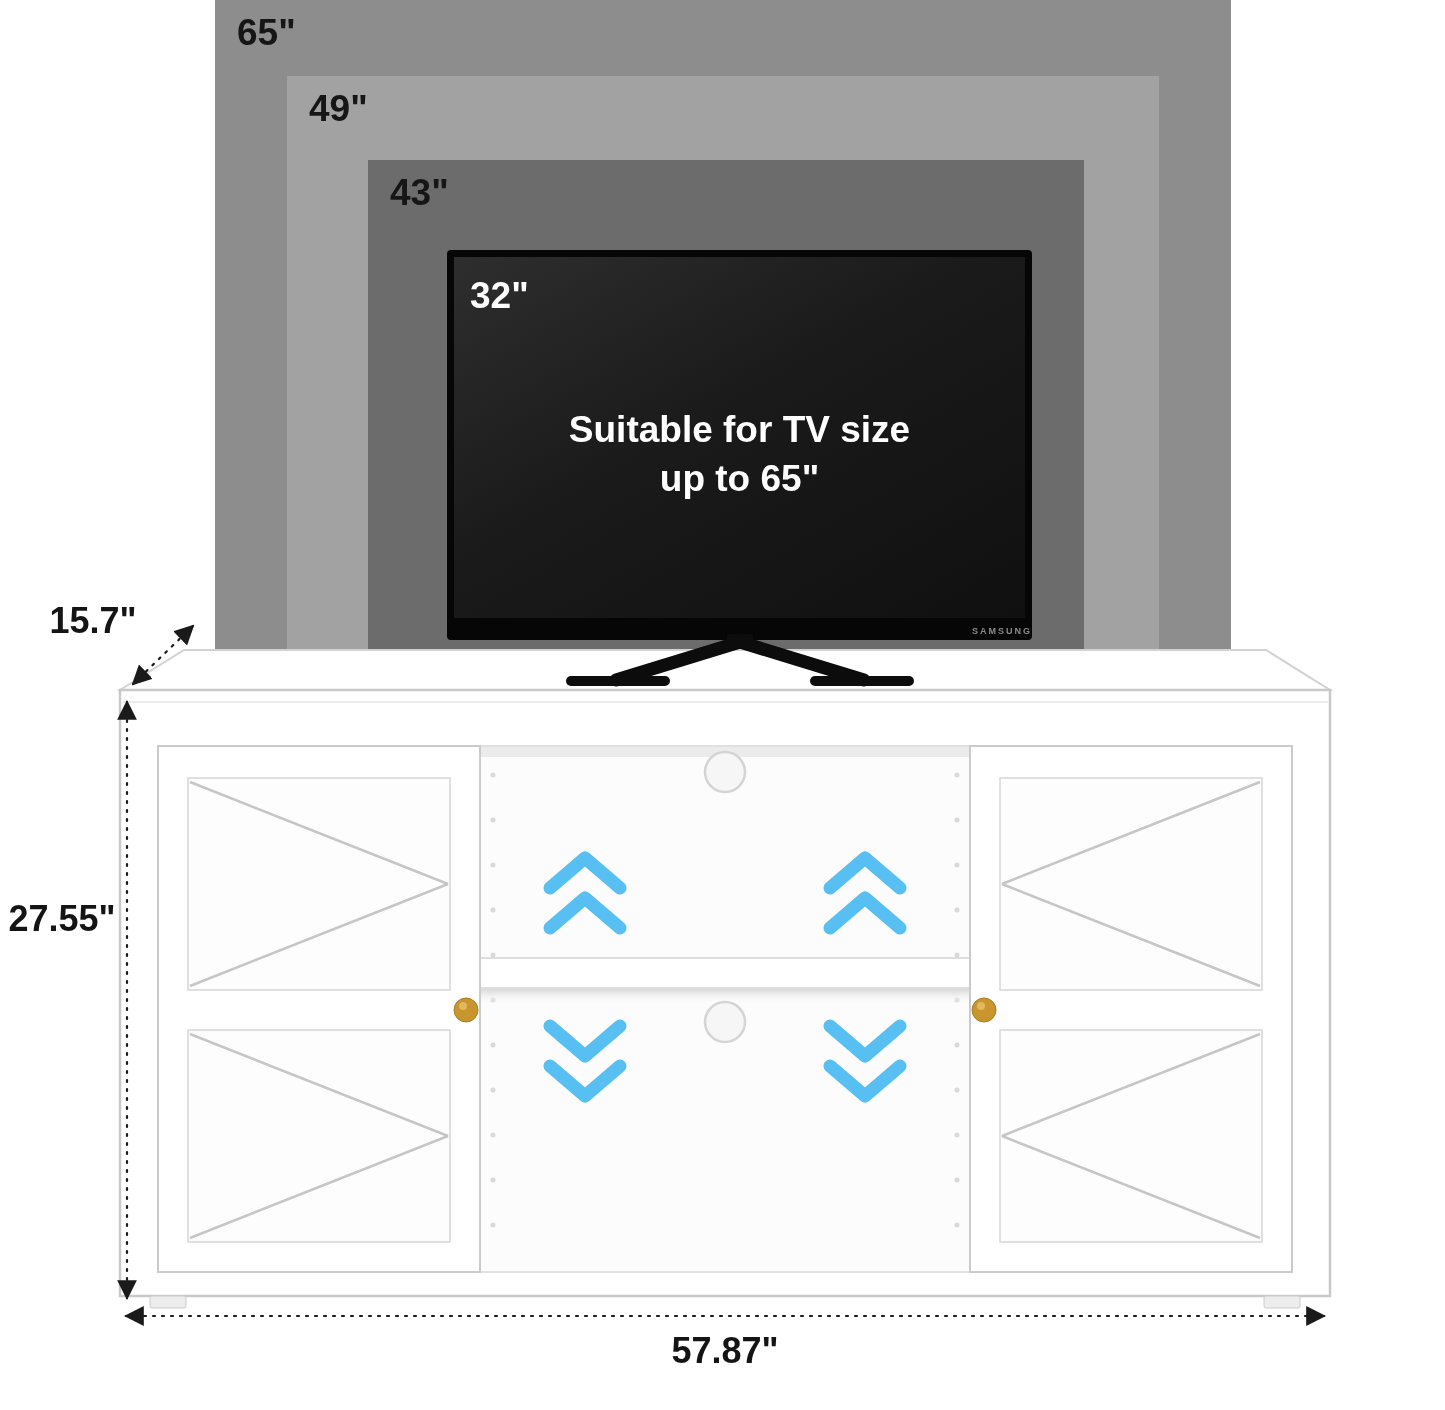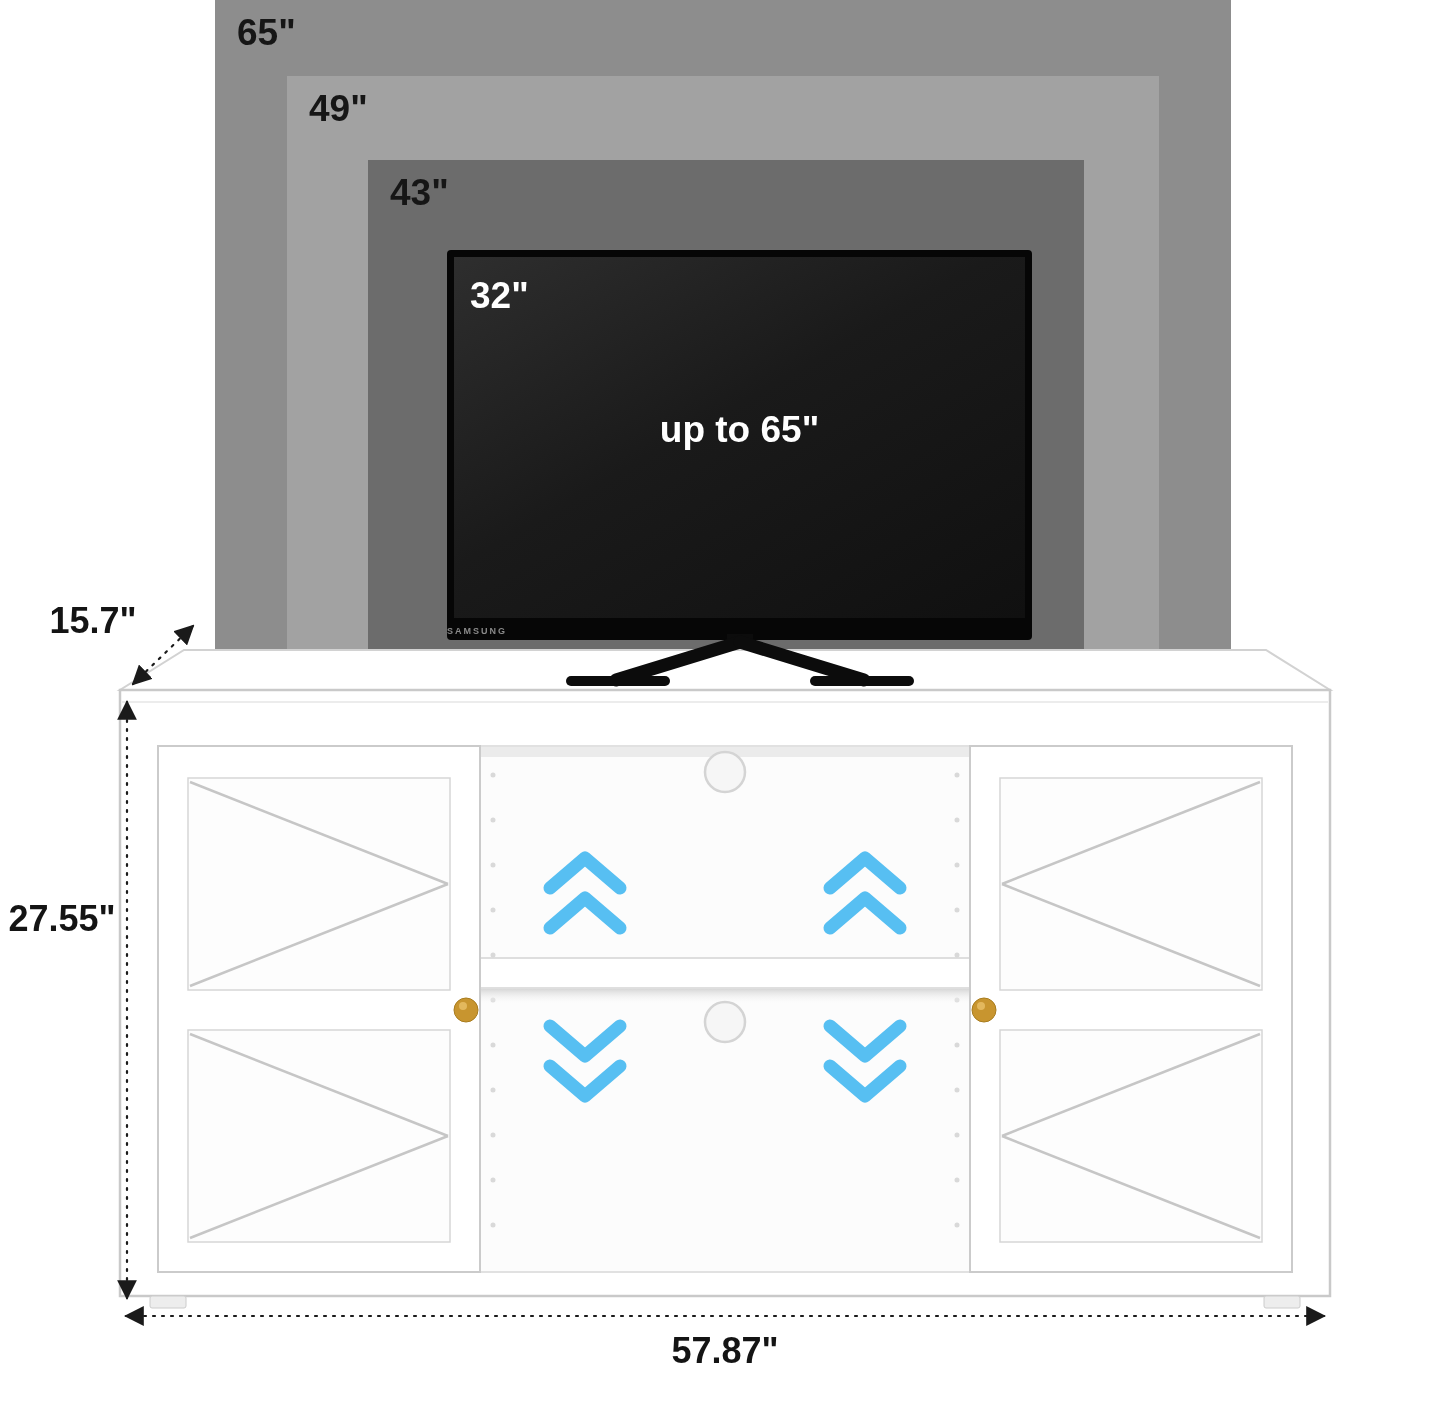--- a/index.html
+++ b/index.html
@@ -13,21 +13,21 @@
   .size-label{display:block;font-size:37px;font-weight:bold;color:#161616;padding:12px 0 0 22px;}
   .size-label.light{color:#ffffff;}
   
   .tv{position:absolute;left:447px;top:250px;width:585px;height:390px;background:#060606;
       border-radius:4px;z-index:2;}
   .tv-screen{position:absolute;left:7px;top:7px;right:7px;bottom:22px;
       background:linear-gradient(150deg,#2e2e2e 0%,#1a1a1a 45%,#101010 100%);}
   .tv32{position:absolute;left:16px;top:18px;padding:0;}
   .tv-caption{position:absolute;left:0;top:148px;width:100%;text-align:center;color:#ffffff;
       font-size:37px;font-weight:bold;line-height:49px;}
-  .tv-brand{position:absolute;left:0;bottom:4px;width:100%;text-align:left;color:#8a8a8a;
+  .tv-brand{position:absolute;left:0;bottom:4px;width:100%;text-align:right;color:#8a8a8a;
       font-size:9px;font-weight:bold;letter-spacing:2px;}
   
   .overlay{position:absolute;left:0;top:0;z-index:3;}
   .dimline{stroke:#1a1a1a;stroke-width:2.2;stroke-dasharray:2 7;stroke-linecap:round;fill:none;}
   
   .dim{position:absolute;font-weight:bold;font-size:36px;color:#141414;z-index:5;}
   .dim.depth{left:28px;top:600px;width:130px;text-align:center;}
   .dim.height{left:0px;top:898px;width:124px;text-align:center;}
   .dim.width{left:635px;top:1330px;width:180px;text-align:center;}
 </style>
@@ -43,20 +43,21 @@
     <span class="size-label">49"</span>
   </div>
   <div class="size-box b43">
     <span class="size-label">43"</span>
   </div>
 
   <div class="tv">
     <div class="tv-screen">
       <span class="size-label light tv32">32"</span>
       <div class="tv-caption">
+        <div>Suitable for TV size</div>
         <div>up to 65"</div>
       </div>
     </div>
     <div class="tv-brand">SAMSUNG</div>
   </div>
 
   <svg class="overlay" width="1445" height="1410" viewBox="0 0 1445 1410">
     <defs>
       <marker id="arr" viewBox="0 0 10 10" refX="9" refY="5" markerWidth="9" markerHeight="9" orient="auto-start-reverse">
         <path d="M0,0 L10,5 L0,10 z" fill="#1a1a1a"></path>

